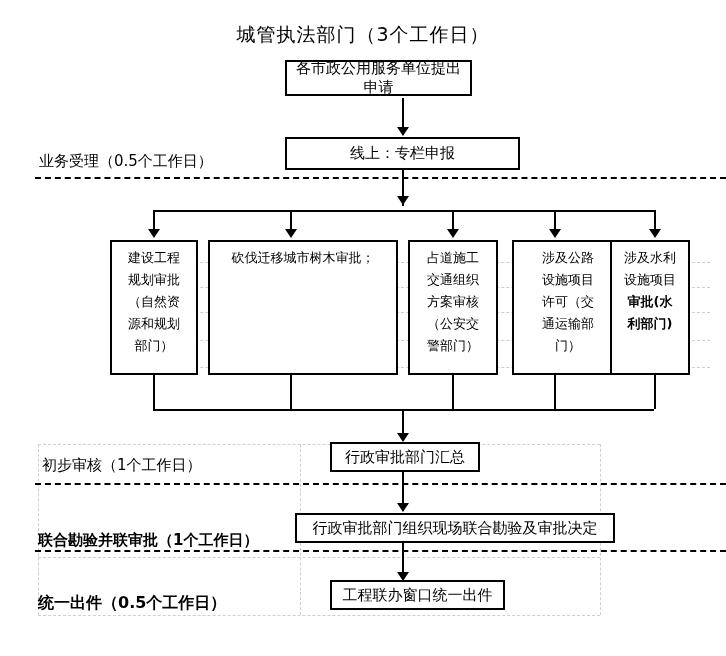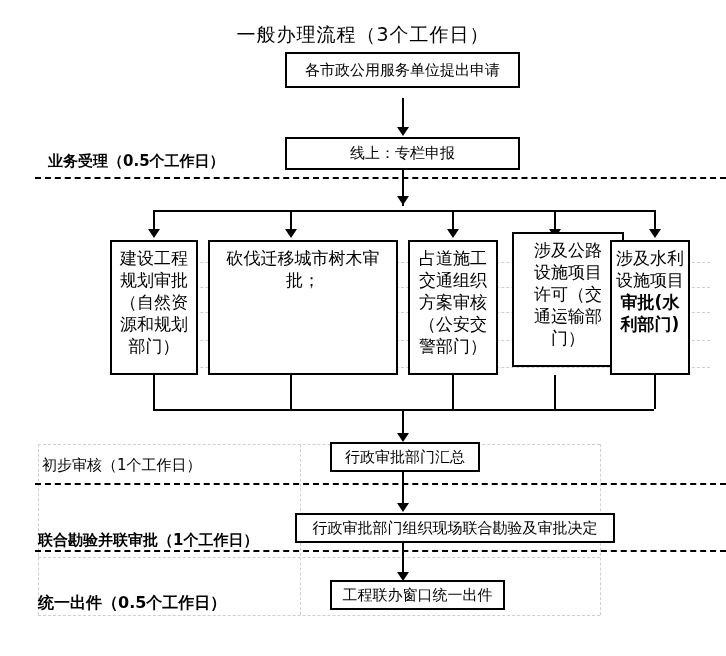--- a/index.html
+++ b/index.html
@@ -41,21 +41,21 @@
     align-items: center;
     justify-content: center;
     text-align: center;
     font-size: 15px;
     line-height: 19px;
     padding: 2px 4px;
     word-break: break-all;
   }
   .box.wide { font-size: 15px; }
   .box.small {
-    font-size: 17px;
+    font-size: 13px;
     line-height: 22px;
     align-items: flex-start;
     padding-top: 5px;
   }
   .box .bold { font-weight: bold; }
 
   
   .stage-label {
     font-size: 15px;
     line-height: 18px;
@@ -87,50 +87,50 @@
     border-left: 6px solid transparent;
     border-right: 6px solid transparent;
     border-top: 9px solid #000000;
   }
 </style>
 </head>
 <body>
 
 <div id="canvas">
 
-  <div class="abs title">一般办理流程（3个工作日）</div>
+  <div class="abs title">城管执法部门（3个工作日）</div>
 
   <div class="abs grid-line-h" style="left:38px; top:444px; width:562px;"></div>
   <div class="abs grid-line-h" style="left:38px; top:557px; width:562px;"></div>
   <div class="abs grid-line-h" style="left:38px; top:615px; width:562px;"></div>
   <div class="abs grid-line-v" style="left:38px; top:444px; height:171px;"></div>
   <div class="abs grid-line-v" style="left:300px; top:444px; height:171px;"></div>
   <div class="abs grid-line-v" style="left:600px; top:444px; height:171px;"></div>
 
   <div class="abs grid-line-h" style="left:110px; top:262px; width:600px;"></div>
   <div class="abs grid-line-h" style="left:110px; top:287px; width:600px;"></div>
   <div class="abs grid-line-h" style="left:110px; top:312px; width:600px;"></div>
   <div class="abs grid-line-h" style="left:110px; top:340px; width:600px;"></div>
   <div class="abs grid-line-h" style="left:110px; top:367px; width:600px;"></div>
 
-  <div class="abs box wide" style="left:285px; top:52px; width:235px; height:36px;">
+  <div class="abs box wide" style="left:285px; top:60px; width:187px; height:36px;">
     <span>各市政公用服务单位提出申请</span>
   </div>
 
   <div class="abs v-line" style="left:402px; top:98px; height:32px;"></div>
   <div class="abs arrow-head" style="left:397px; top:127px;"></div>
 
   <div class="abs box wide" style="left:285px; top:137px; width:235px; height:33px;">
     <span>线上：专栏申报</span>
   </div>
 
   <div class="abs v-line" style="left:402px; top:170px; height:36px;"></div>
   <div class="abs arrow-head" style="left:397px; top:196px;"></div>
 
-  <div class="abs stage-label" style="left:48px; top:152px;font-weight:bold;">
+  <div class="abs stage-label" style="left:39px; top:152px;">
     <span>业务受理（0.5个工作日）</span>
   </div>
   <div class="abs dash-sep" style="left:35px; top:177px; width:691px;"></div>
 
   <div class="abs h-line" style="left:153px; top:210px; width:501px;"></div>
   <div class="abs v-line" style="left:153px; top:210px; height:22px;"></div>
   <div class="abs arrow-head" style="left:148px; top:229px;"></div>
   <div class="abs v-line" style="left:290px; top:210px; height:22px;"></div>
   <div class="abs arrow-head" style="left:285px; top:229px;"></div>
   <div class="abs v-line" style="left:452px; top:210px; height:22px;"></div>
@@ -159,21 +159,21 @@
   <div class="abs box small" style="left:408px; top:240px; width:90px; height:135px;">
     <div style="width:100%;">
       <div>占道施工</div>
       <div>交通组织</div>
       <div>方案审核</div>
       <div>（公安交</div>
       <div>警部门）</div>
     </div>
   </div>
 
-  <div class="abs box small" style="left:512px; top:232px; width:112px; height:135px;">
+  <div class="abs box small" style="left:512px; top:240px; width:112px; height:135px;">
     <div style="width:100%;">
       <div>涉及公路</div>
       <div>设施项目</div>
       <div>许可（交</div>
       <div>通运输部</div>
       <div>门）</div>
     </div>
   </div>
 
   <div class="abs box small" style="left:610px; top:240px; width:80px; height:135px;">

